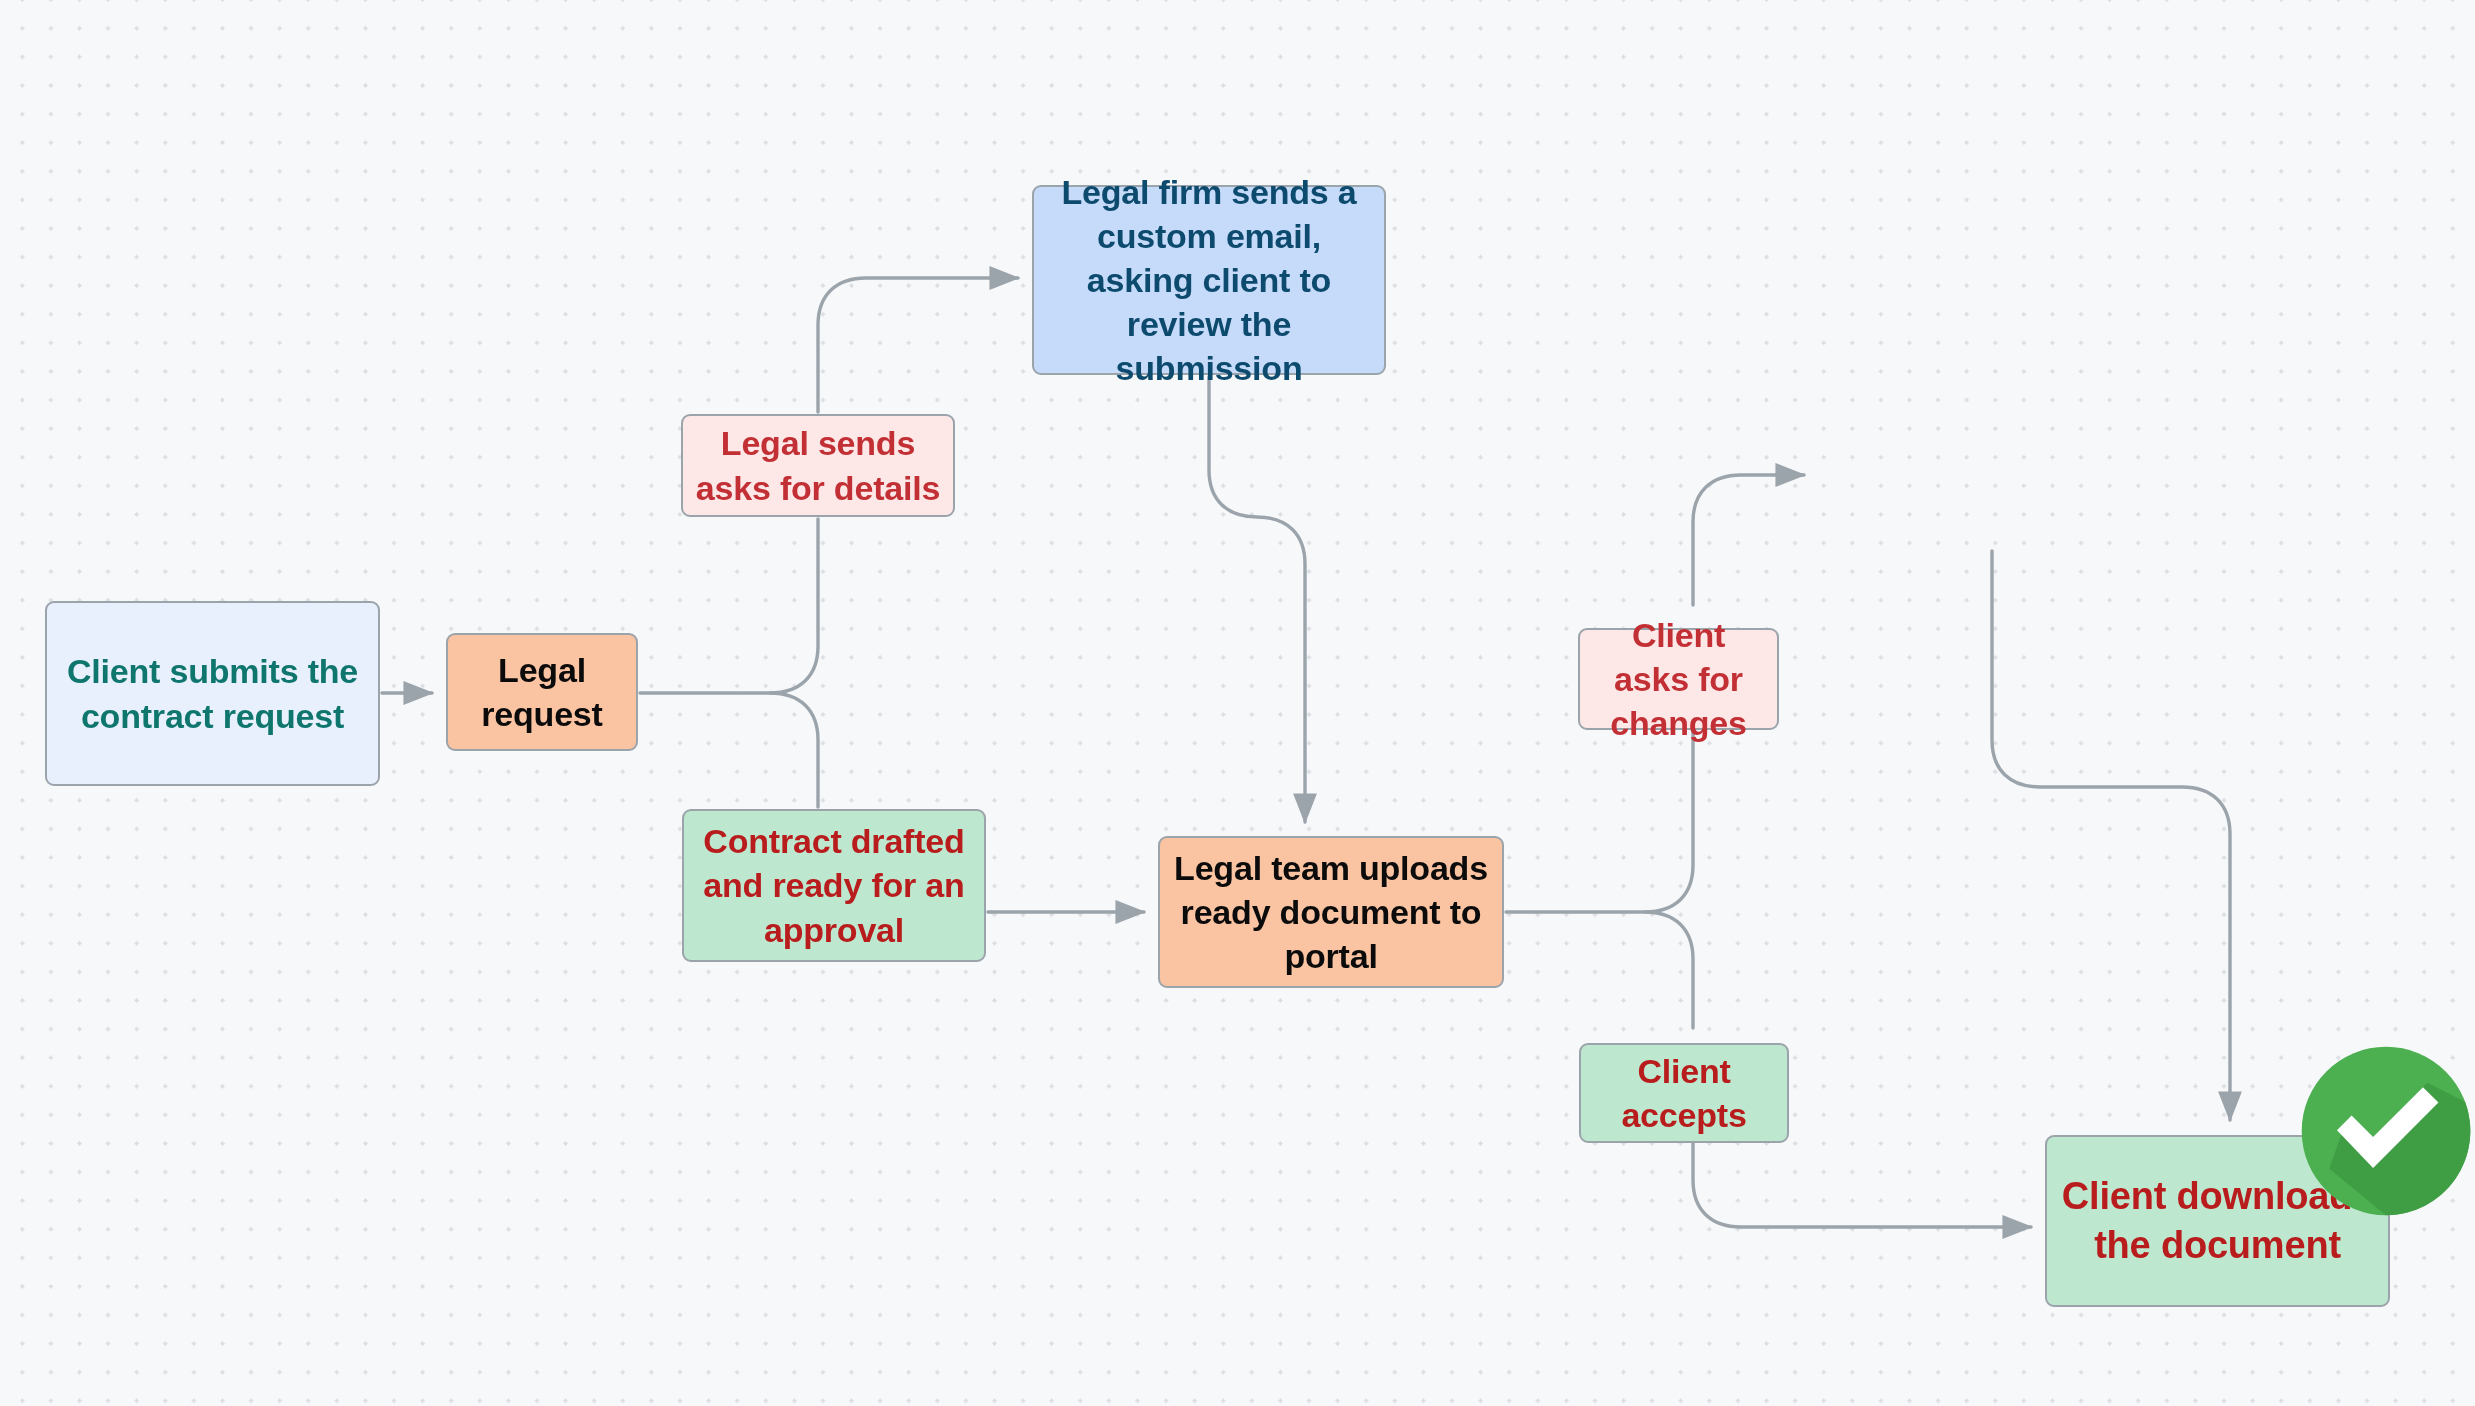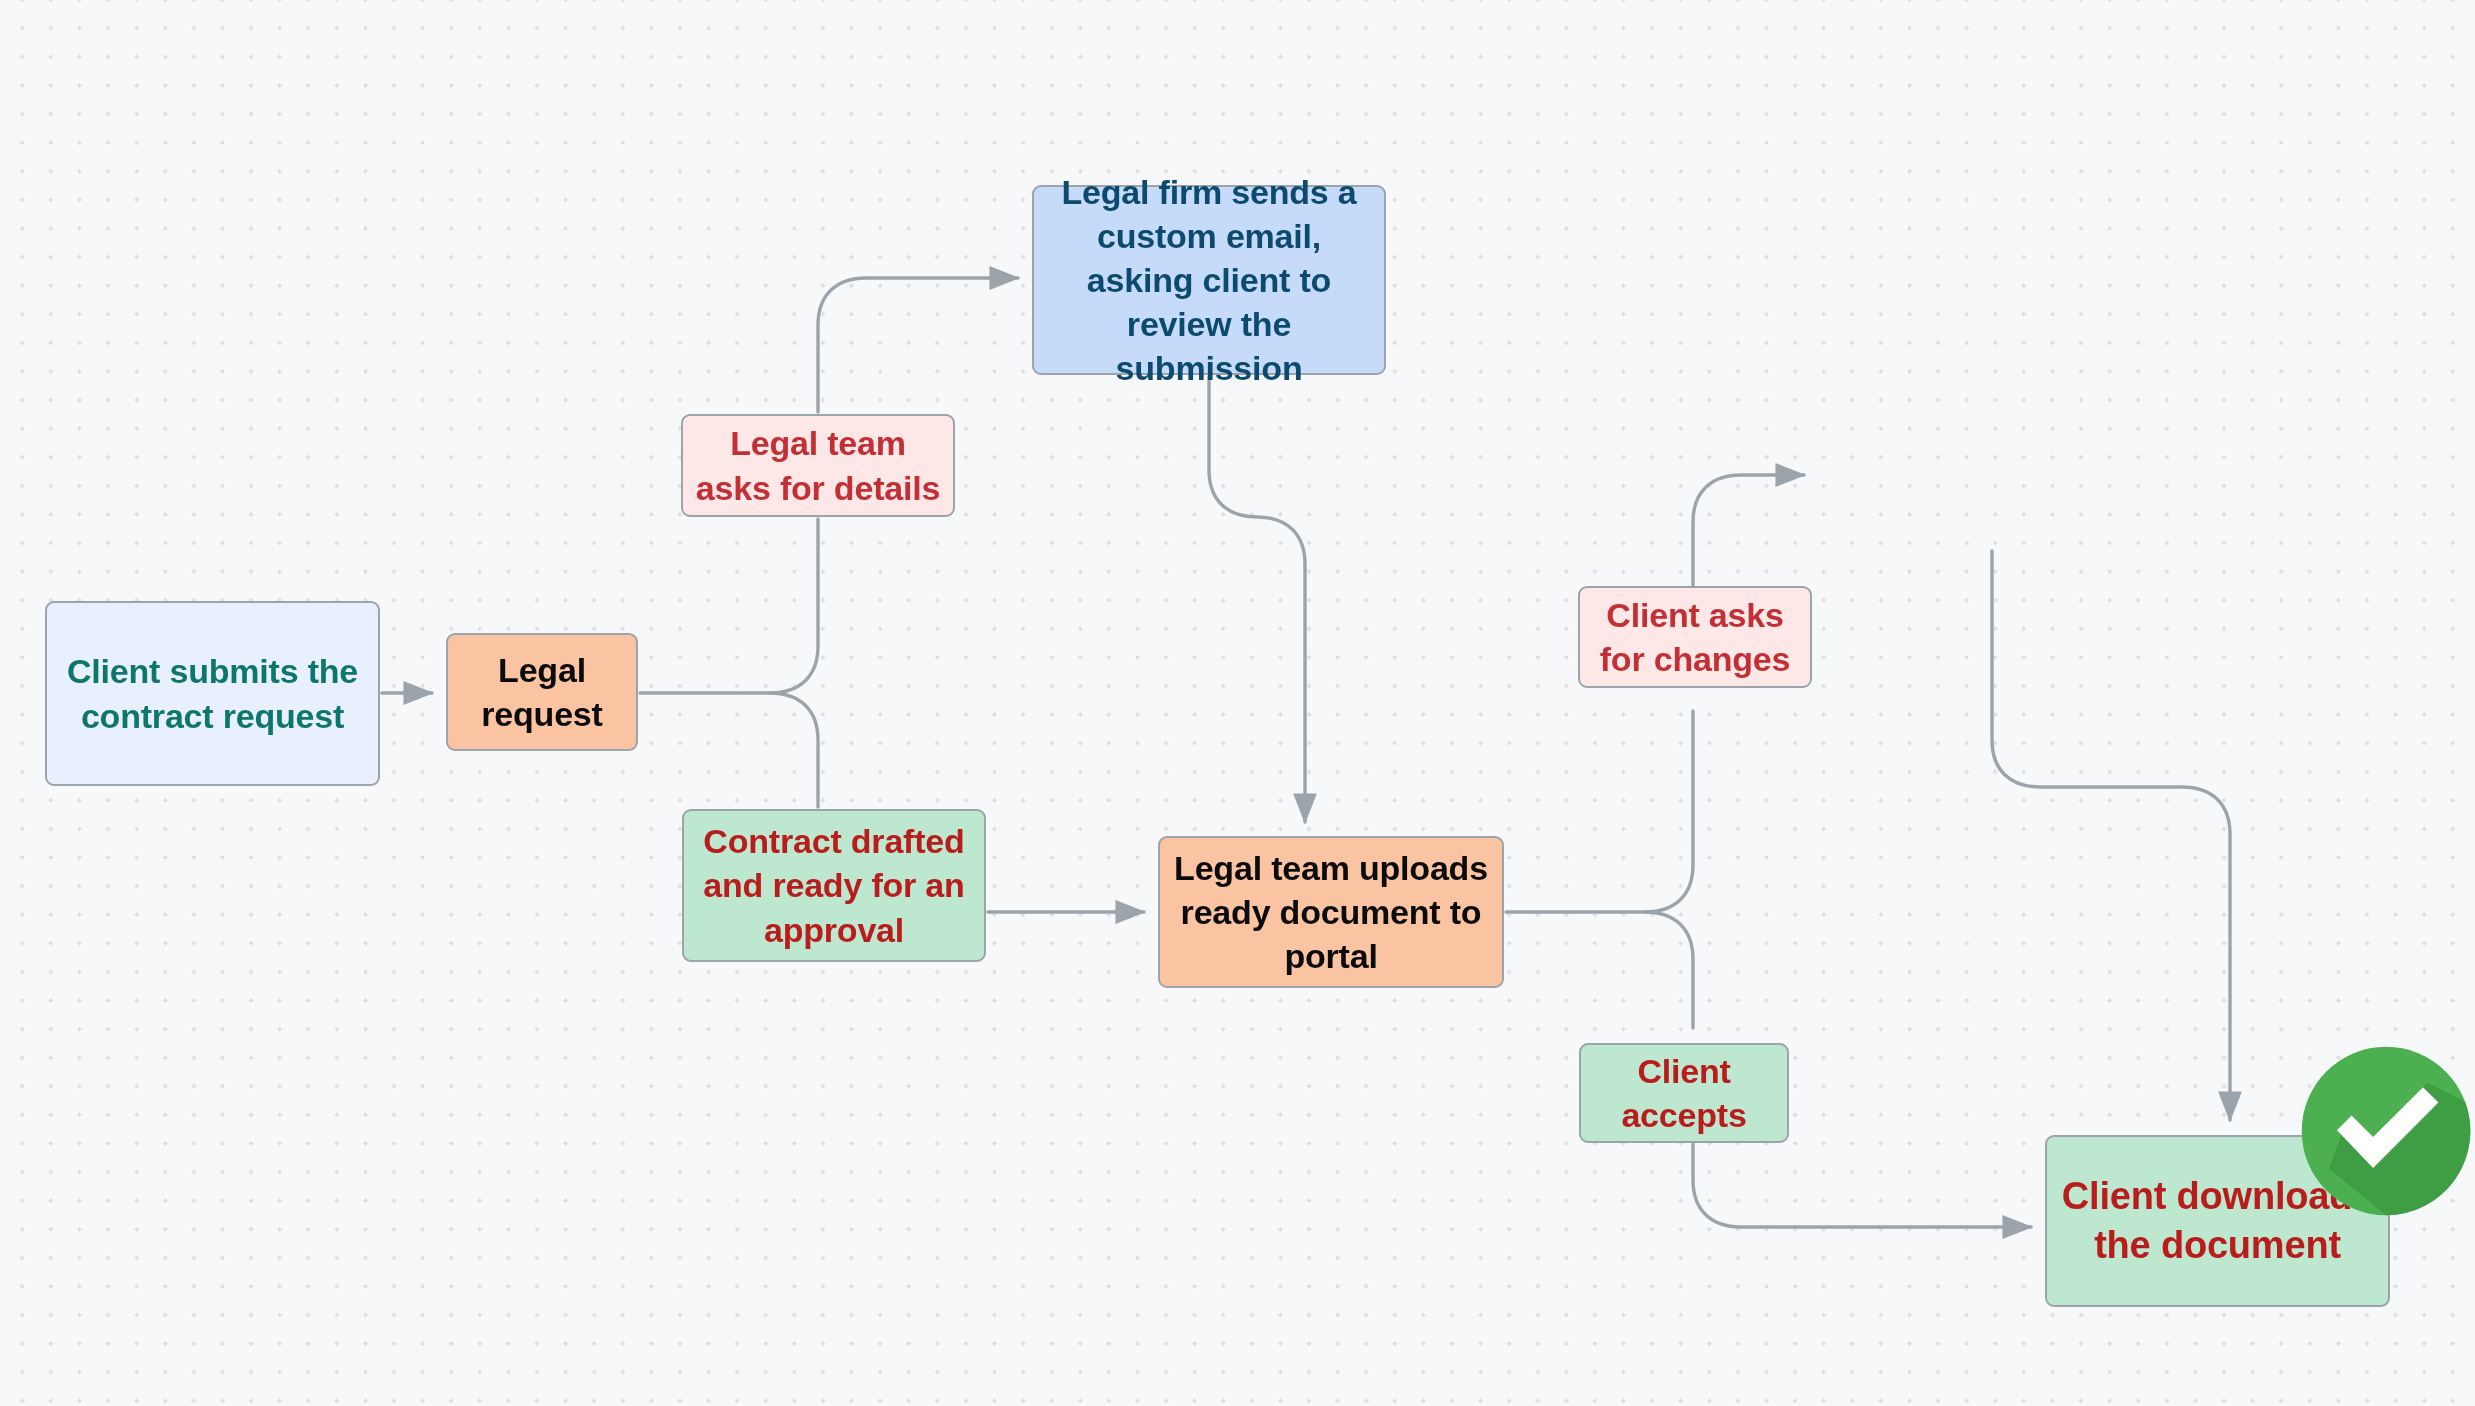--- a/index.html
+++ b/index.html
@@ -46,21 +46,21 @@
   .n-orange    { background: #fac3a2; color: #0b0b0b; }
   .n-green     { background: #bde7ce; color: #b91c1c; }
   .n-pink      { background: #fde7e7; color: #c22f34; }
 
   #node-client-submit   { left: 45px;   top: 601px;  width: 335px; height: 185px; font-size: 34px; }
   #node-legal-review    { left: 446px;  top: 633px;  width: 192px; height: 118px; font-size: 34px; }
   #node-asks-details    { left: 681px;  top: 414px;  width: 274px; height: 103px; font-size: 34px; }
   #node-legal-firm-email{ left: 1032px; top: 185px;  width: 354px; height: 190px; font-size: 34px; }
   #node-contract-draft  { left: 682px;  top: 809px;  width: 304px; height: 153px; font-size: 34px; }
   #node-uploads-portal  { left: 1158px; top: 836px;  width: 346px; height: 152px; font-size: 34px; }
-  #node-asks-changes    { left: 1578px; top: 586px;  width: 234px; height: 102px; font-size: 34px; }
+  #node-asks-changes    { left: 1578px; top: 628px;  width: 201px; height: 102px; font-size: 34px; }
   #node-team-refines    { left: 1818px; top: 398px;  width: 349px; height: 151px; font-size: 34px; }
   #node-client-accepts  { left: 1579px; top: 1030px; width: 210px; height: 100px; font-size: 34px; margin-top: 13px; }
   #node-client-download { left: 2045px; top: 1135px; width: 345px; height: 172px; font-size: 38px; }
 
   #check-badge {
     position: absolute;
     left: 2300px;
     top: 1045px;
     width: 172px;
     height: 172px;
@@ -98,21 +98,21 @@
       <path d="M 1645,912 C 1675,912 1693,929 1693,959 L 1693,1028"></path>
 
       <path d="M 1693,1132 L 1693,1180 C 1693,1210 1711,1227 1741,1227 L 2031,1227" marker-end="url(#arrowhead)"></path>
     </g>
   </svg>
 
   <div class="node n-blue-pale" id="node-client-submit">Client submits the contract request</div>
 
   <div class="node n-orange" id="node-legal-review">Legal request</div>
 
-  <div class="node n-pink" id="node-asks-details">Legal team asks for details</div>
+  <div class="node n-pink" id="node-asks-details">Legal sends asks for details</div>
 
   <div class="node n-blue" id="node-legal-firm-email">Legal firm sends a custom email, asking client to review the submission</div>
 
   <div class="node n-green" id="node-contract-draft">Contract drafted and ready for an approval</div>
 
   <div class="node n-orange" id="node-uploads-portal">Legal team uploads ready document to portal</div>
 
   <div class="node n-pink" id="node-asks-changes">Client asks for changes</div>
 
 

